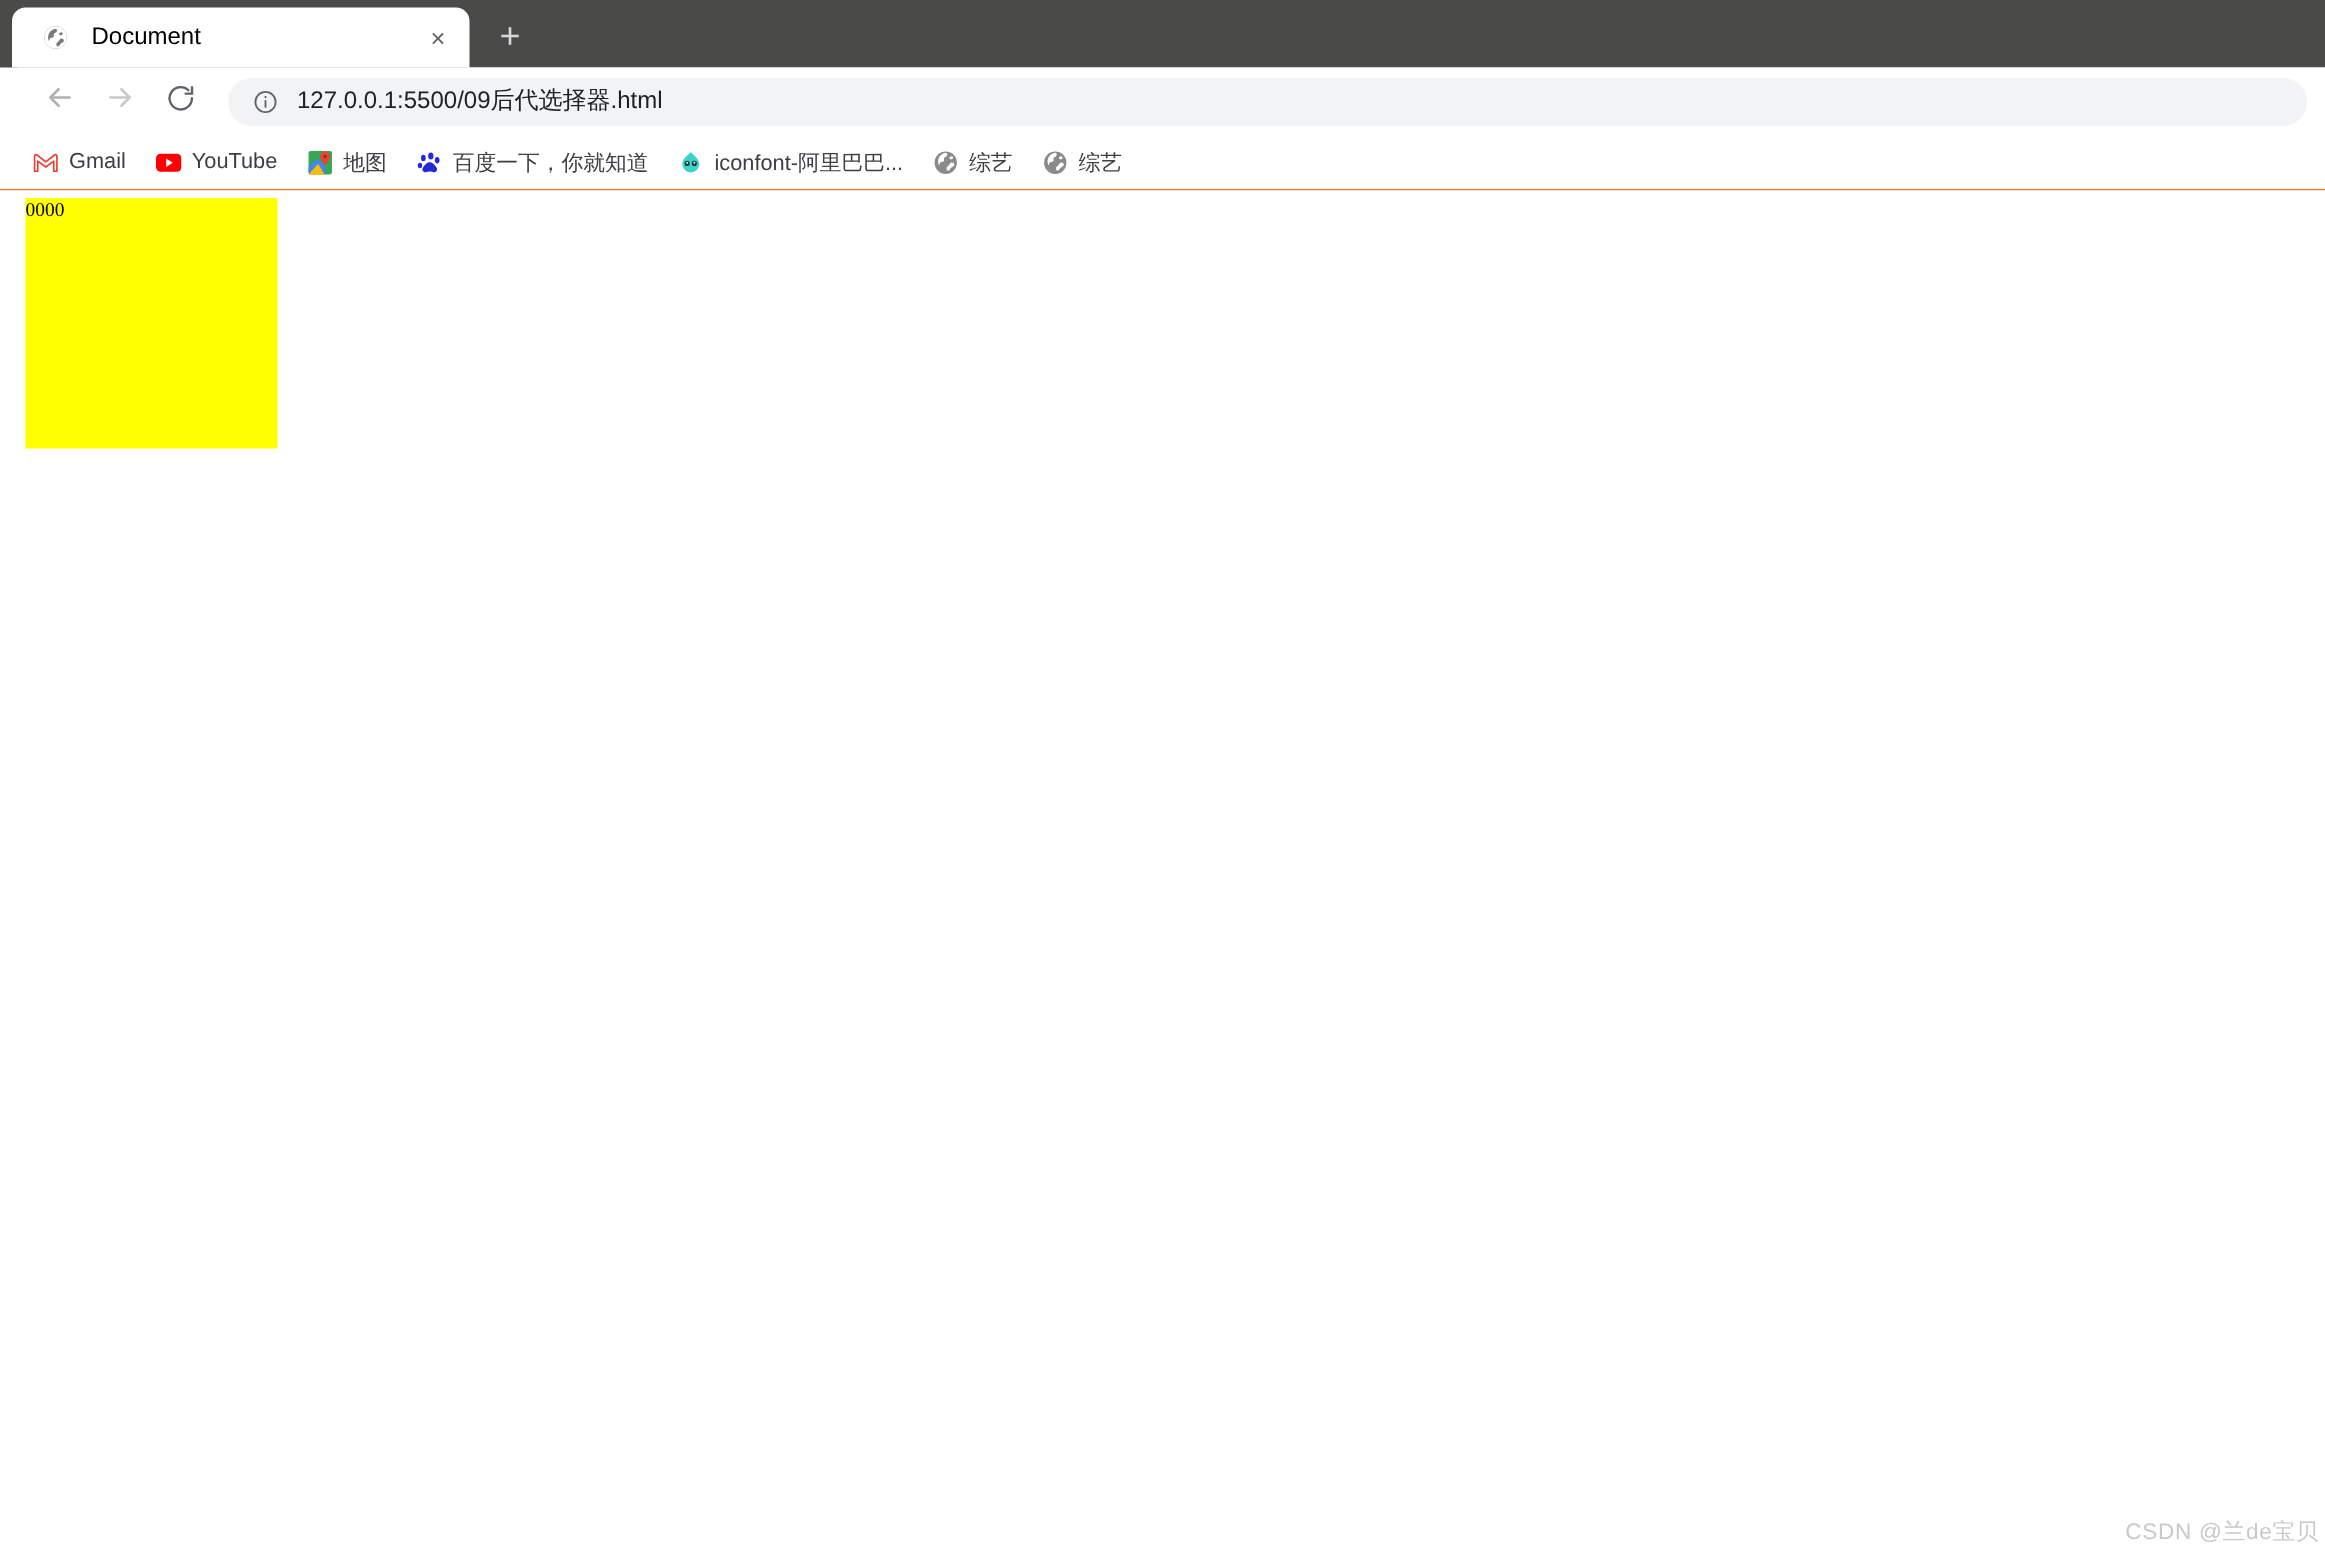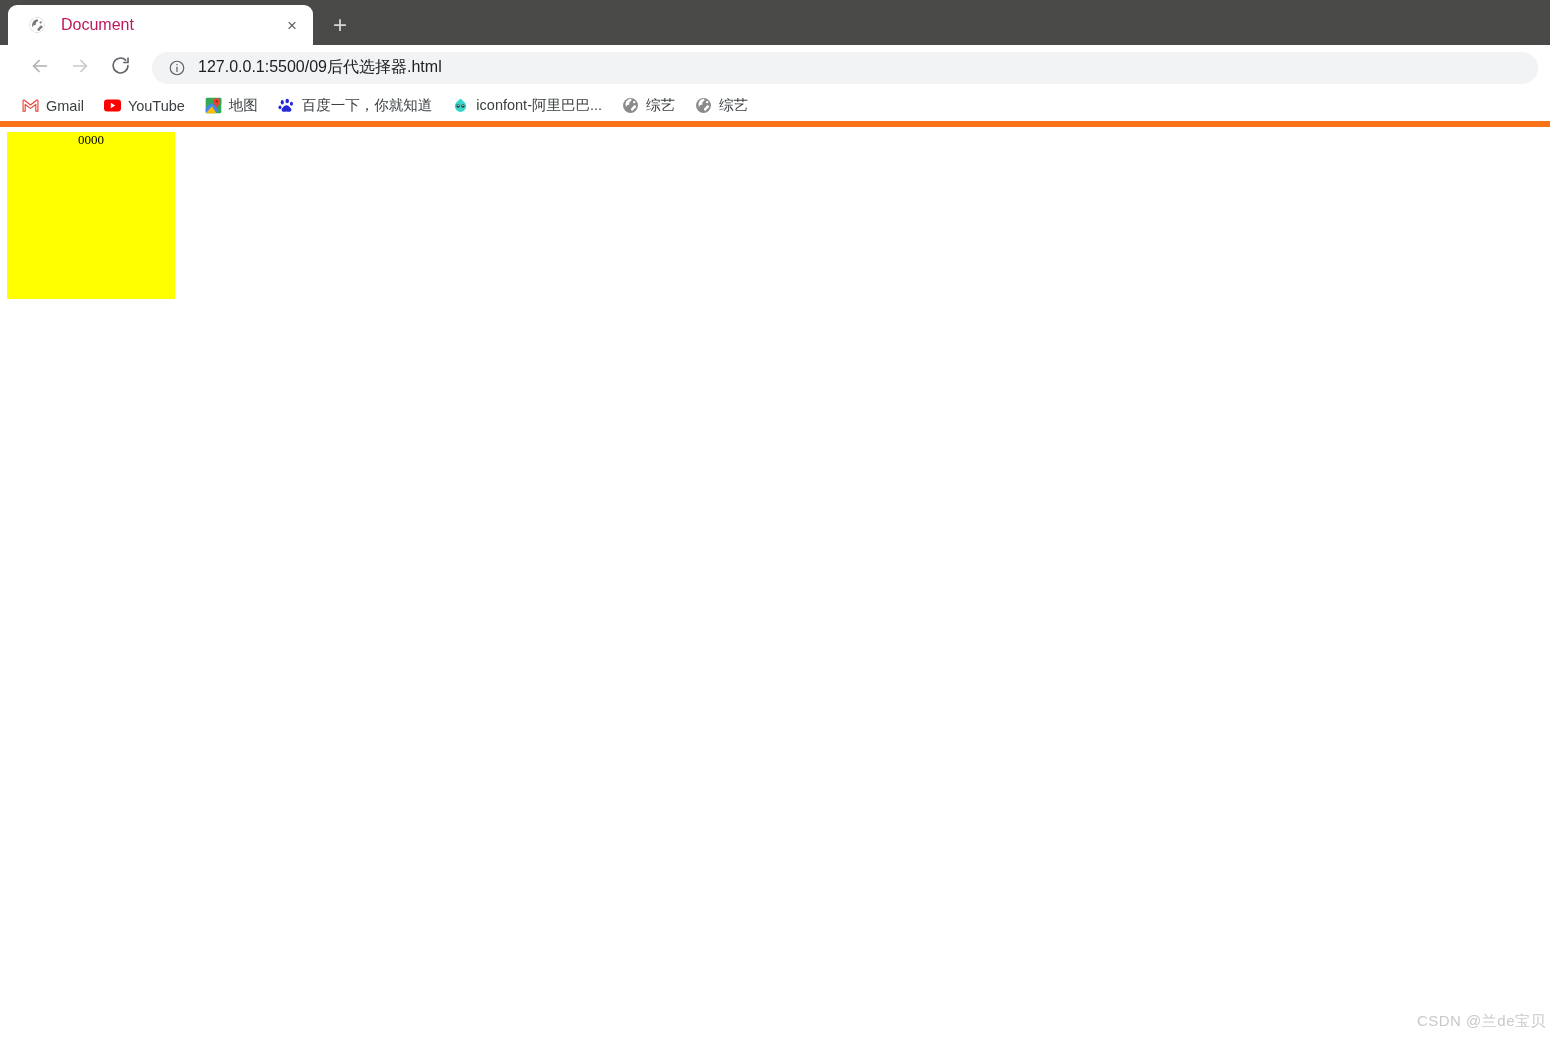--- a/index.html
+++ b/index.html
@@ -23,21 +23,21 @@
   .tab {
     width: 305px; height: 40px;
     background: #ffffff;
     border-radius: 9px 9px 0 0;
     display: flex; align-items: center;
     padding: 0 10px 0 20px;
     position: relative;
   }
   .tab-favicon { width: 18px; height: 18px; flex: 0 0 18px; margin-right: 15px; }
   .tab-title {
-    flex: 1 1 auto; font-size: 16px; color: #be185d;
+    flex: 1 1 auto; font-size: 16px; color: #000000;
     white-space: nowrap; overflow: hidden; text-overflow: ellipsis;
   }
   .tab-close {
     width: 22px; height: 22px; flex: 0 0 22px;
     display: flex; align-items: center; justify-content: center;
     color: #5f6368; font-size: 17px; line-height: 1;
   }
   .newtab {
     width: 34px; height: 34px; margin: 0 0 3px 10px;
     display: flex; align-items: center; justify-content: center;
@@ -65,39 +65,39 @@
   }
   .omnibox-icon { width: 18px; height: 18px; flex: 0 0 18px; margin-right: 12px; }
   .omnibox-url { font-size: 16px; color: #202124; white-space: nowrap; overflow: hidden; }
 
   
   .bookmarks {
     height: 37px; flex: 0 0 37px;
     background: #ffffff;
     display: flex; align-items: center;
     padding-left: 14px;
-    border-bottom: 6px solid #f97316;
+    border-bottom: 1px solid #f97316;
   }
   .bm {
     display: flex; align-items: center;
     height: 28px; padding: 0 8px; margin-right: 4px;
     border-radius: 4px; white-space: nowrap;
   }
   .bm-icon {
     width: 17px; height: 17px; flex: 0 0 17px;
     margin-right: 7px; display: flex; align-items: center; justify-content: center;
   }
   .bm-label { font-size: 14.5px; color: #3c4043; }
 
   
   .viewport {
     flex: 1 1 auto; background: #ffffff;
     position: relative; overflow: hidden;
   }
-  .page { padding: 5px 0 0 7px; text-align: center; }
+  .page { padding: 5px 0 0 17px; }
   .box {
     width: 168px; height: 167px;
     background: #ffff00;
     margin-bottom: 13px;
     font-size: 13px;
     color: #000000;
     line-height: 15px;
     font-family: "Liberation Serif", serif;
   }
 

